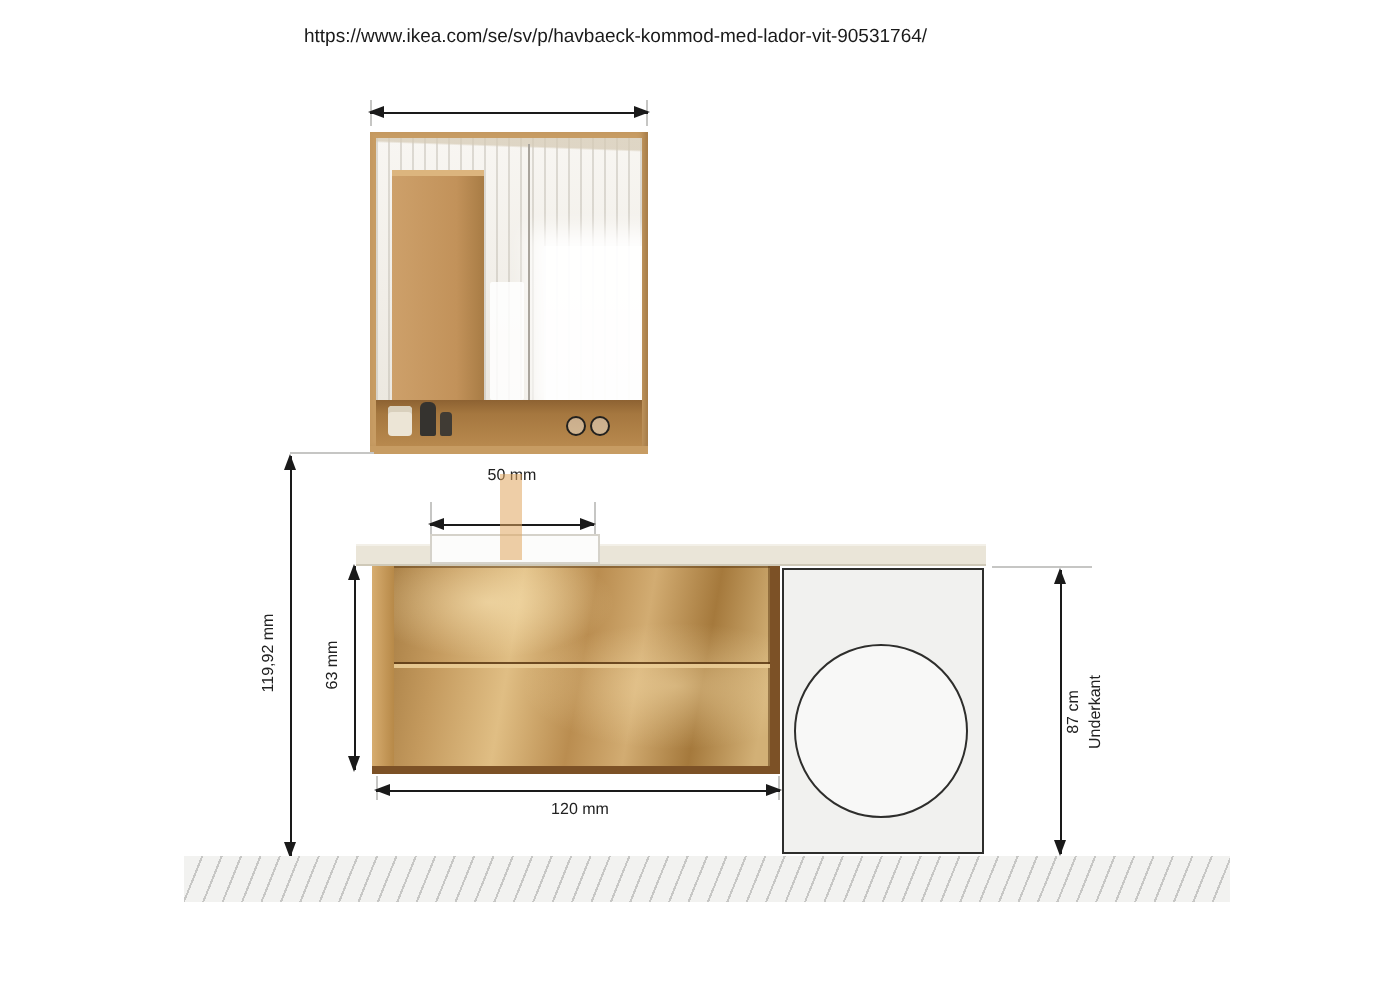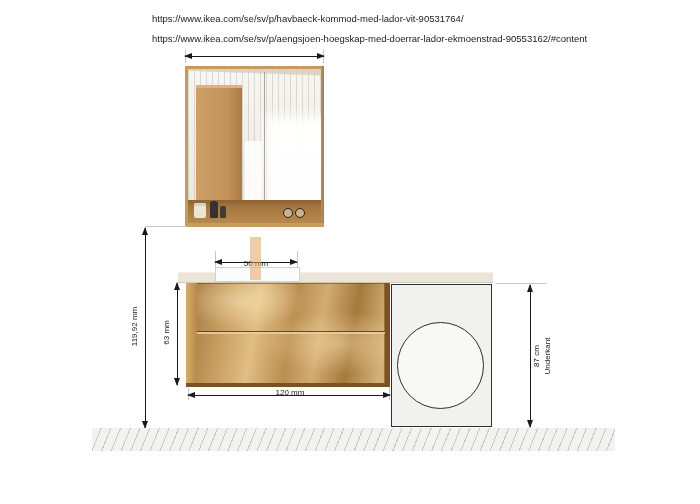--- a/index.html
+++ b/index.html
@@ -77,21 +77,20 @@
   
   .ground{position:absolute;left:92px;top:428px;width:523px;height:23px;
           background:repeating-linear-gradient(112deg,rgba(0,0,0,0) 0 8px,#c7c7c5 8px 9px),#f2f2f0;}
 </style>
 </head>
 <body>
 
 <div class="canvas">
 
   <div class="url" style="left:128px;top:13px;">https://www.ikea.com/se/sv/p/havbaeck-kommod-med-lador-vit-90531764/</div>
-  <div class="url" style="left:128px;top:33px;">https://www.ikea.com/se/sv/p/aengsjoen-hoegskap-med-doerrar-lador-ekmoenstrad-90553162/#content</div>
 
   <div class="ext" style="left:185px;top:50px;width:1px;height:13px;"></div>
   <div class="ext" style="left:323px;top:50px;width:1px;height:13px;"></div>
   <div class="dimh" style="left:185px;top:56px;width:139px;">
     <i class="ah l"></i>
     <i class="ah r"></i>
   </div>
 
   <div class="mcab">
     <div class="mirror">
@@ -115,21 +114,21 @@
 
   <div class="ext" style="left:145px;top:226px;width:42px;height:1px;"></div>
   <div class="dimv" style="left:145px;top:228px;height:200px;">
     <i class="ah u"></i>
     <i class="ah d"></i>
   </div>
   <div class="dimlabel rot" style="left:94px;top:322px;width:80px;">119,92 mm</div>
 
   <div class="ext" style="left:215px;top:251px;width:1px;height:16px;"></div>
   <div class="ext" style="left:297px;top:251px;width:1px;height:16px;"></div>
-  <div class="dimlabel" style="left:221px;top:259px;width:70px;">50 mm</div>
+  <div class="dimlabel" style="left:221px;top:233px;width:70px;">50 mm</div>
   <div class="dimh" style="left:215px;top:262px;width:82px;z-index:2;">
     <i class="ah l"></i>
     <i class="ah r"></i>
   </div>
   <div class="faucetbar"></div>
 
   <div class="sink"></div>
   <div class="countertop"></div>
 
   <div class="vanity">
@@ -148,21 +147,21 @@
     <i class="ah d"></i>
   </div>
   <div class="dimlabel rot" style="left:141px;top:328px;width:50px;">63 mm</div>
 
   <div class="ext" style="left:188px;top:388px;width:1px;height:12px;"></div>
   <div class="ext" style="left:389px;top:388px;width:1px;height:12px;"></div>
   <div class="dimh" style="left:188px;top:395px;width:202px;">
     <i class="ah l"></i>
     <i class="ah r"></i>
   </div>
-  <div class="dimlabel" style="left:258px;top:388px;width:64px;">120 mm</div>
+  <div class="dimlabel" style="left:258px;top:400px;width:64px;">120 mm</div>
 
   <div class="ext" style="left:496px;top:283px;width:50px;height:1px;"></div>
   <div class="dimv" style="left:530px;top:285px;height:142px;">
     <i class="ah u"></i>
     <i class="ah d"></i>
   </div>
   <div class="dimlabel rot" style="left:507px;top:345px;width:70px;line-height:11px;">
     <div>87 cm</div>
     <div>Underkant</div>
   </div>

